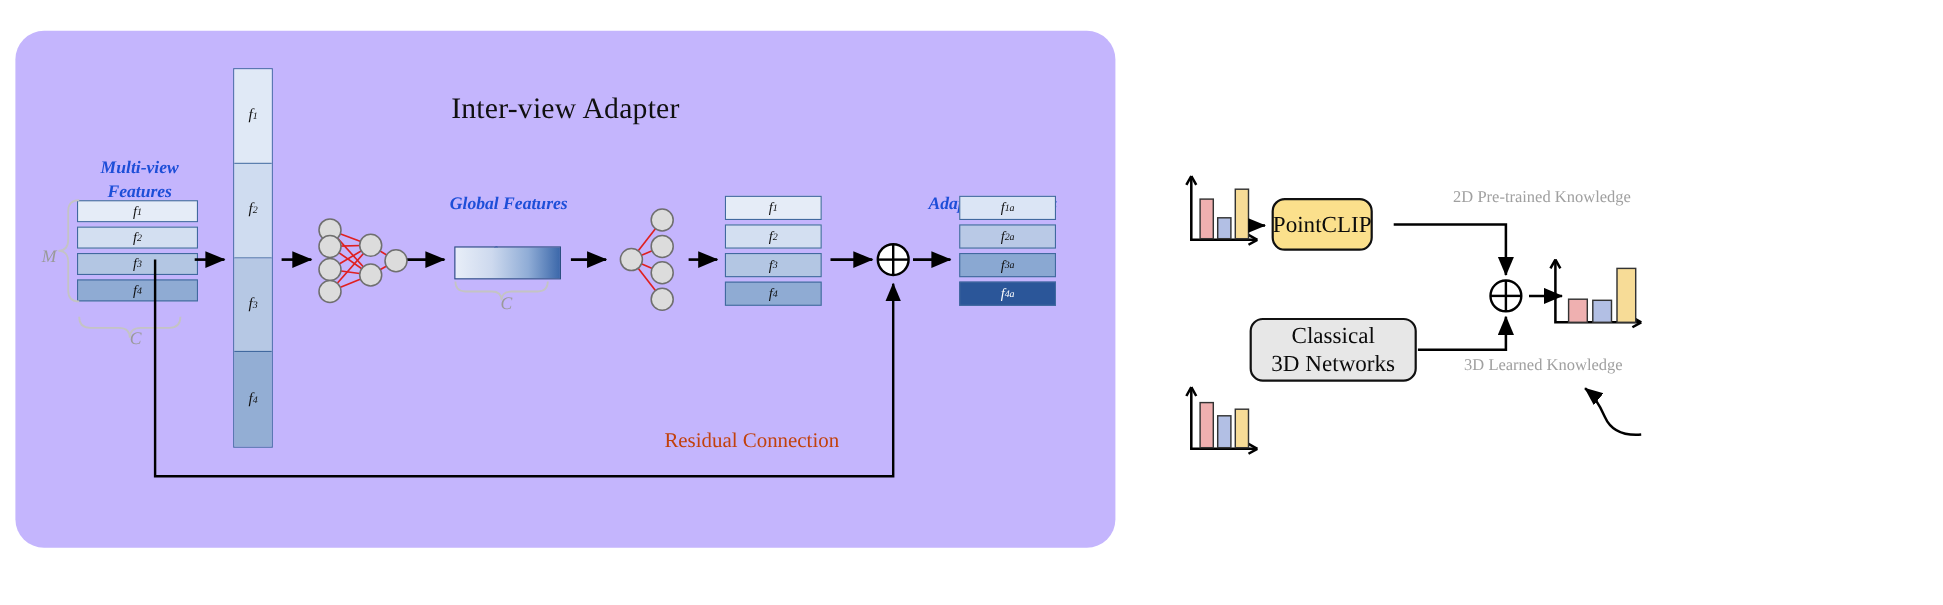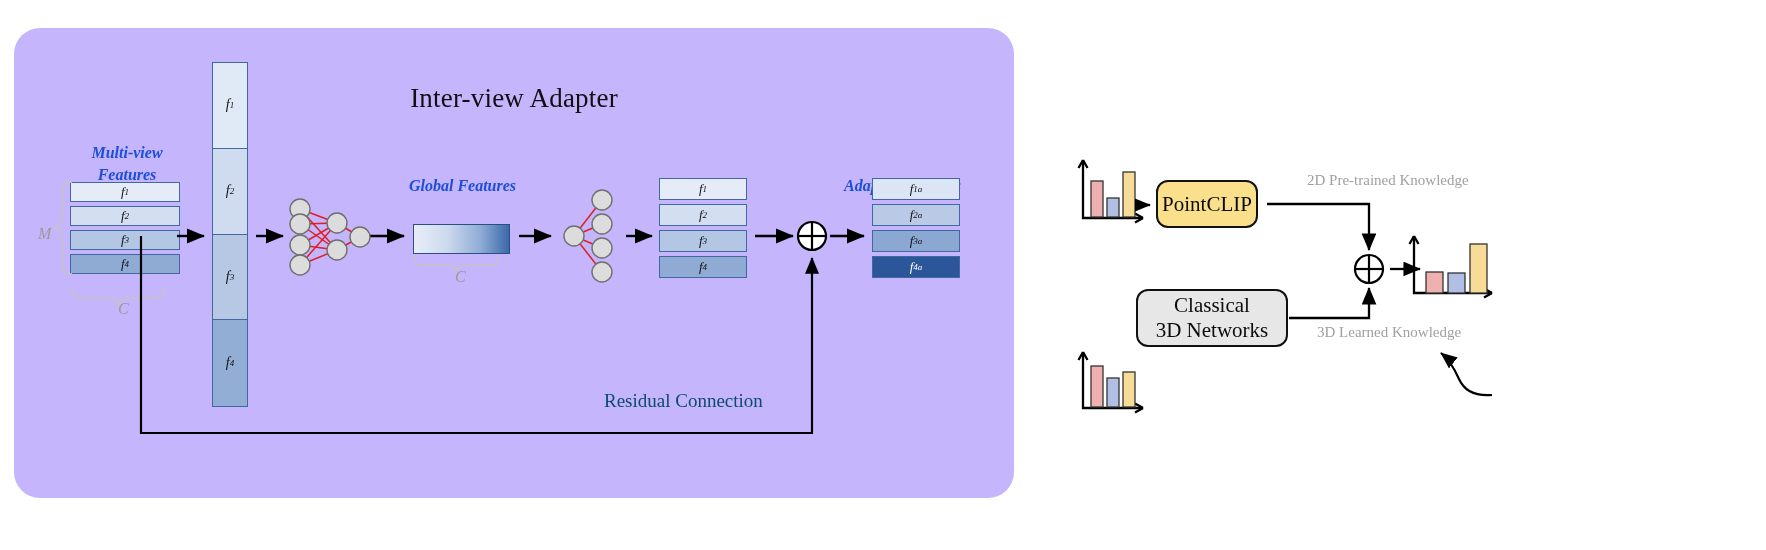--- a/index.html
+++ b/index.html
@@ -42,37 +42,37 @@
 
   
   .f-stack{position:absolute;width:88px;}
   .f-stack .f-row{height:22px;margin-bottom:4px;border:1.4px solid #41699f;
           display:flex;align-items:center;justify-content:center;
           font-style:italic;font-size:13px;color:#0e0e0e;box-sizing:border-box;}
 
   
   .dim-label{position:absolute;font-style:italic;font-size:16px;color:#9a9a9a;}
 
-  .residual-text{position:absolute;font-size:19px;color:#0c4a6e;}
+  .residual-text{position:absolute;font-size:19px;color:#c2410c;}
 
   
   .right-panel{
     position:absolute;left:1030px;top:50px;width:716px;height:440px;
     border:2.2px dashed #2b2b2b;border-radius:30px;box-sizing:border-box;background:#fff;
   }
   .right-title{position:absolute;width:100%;text-align:center;top:36px;left:0;
                font-size:27px;color:#0d0d0d;}
 
   .rbox{position:absolute;box-sizing:border-box;border:2.2px solid #111;
         border-radius:12px;display:flex;align-items:center;justify-content:center;
         text-align:center;line-height:1.18;font-size:21px;color:#0c0c0c;}
   .rbox.yellow{background:#fbe08c;}
   .rbox.grey{background:#e7e7e7;}
 
-  .knowledge-label{position:absolute;font-size:15px;color:#a0a0a0;white-space:nowrap;}
+  .knowledge-label{position:absolute;font-size:15px;color:#a0a0a0;white-space:nowrap;margin-left:14px;}
   .net-names{position:absolute;font-style:italic;font-weight:bold;font-size:15px;
              color:#111;line-height:1.55;white-space:pre-line;text-align:left;}
 
   svg.overlay{position:absolute;left:0;top:0;width:1766px;height:550px;pointer-events:none;}
 </style>
 </head>
 <body>
 
 <div class="canvas">
 
@@ -172,21 +172,21 @@
       <div class="f-row" style="background: rgb(43, 86, 153); color: rgb(255, 255, 255);">
         <span style="font-style:italic;">f</span>
         <sub style="font-size:9px;">4</sub>
         <sup style="font-size:9px;font-style:italic;">a</sup>
       </div>
     </div>
 
   <div class="residual-text" style="left:604px;top:390px;">Residual Connection</div>
 
 
-  <div class="rbox yellow" style="left:1156px;top:180px;width:102px;height:48px;">
+  <div class="rbox yellow" style="left:1156px;top:180px;width:92px;height:48px;">
     <span>PointCLIP</span>
   </div>
 
   <div class="rbox grey" style="left:1136px;top:289px;width:152px;height:58px;text-align:center;">
     <span style="white-space:pre-line;">Classical
 3D Networks</span>
   </div>
 
   <div class="knowledge-label" style="left:1307px;top:172px;">2D Pre-trained Knowledge</div>
   <div class="knowledge-label" style="left:1317px;top:324px;">3D Learned Knowledge</div>

